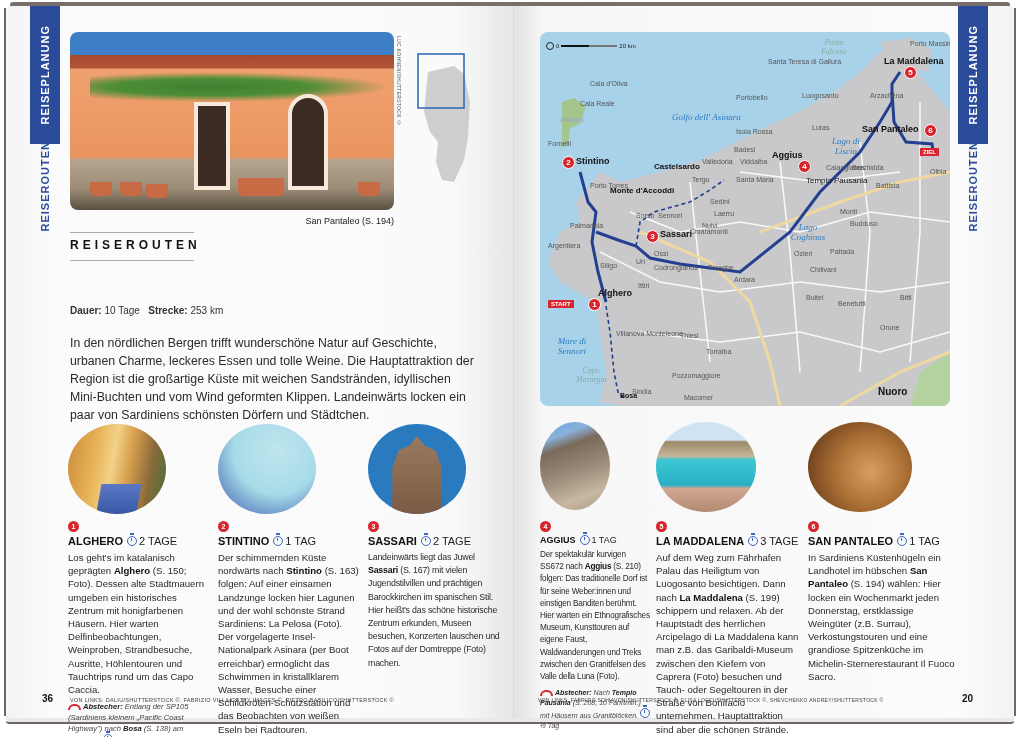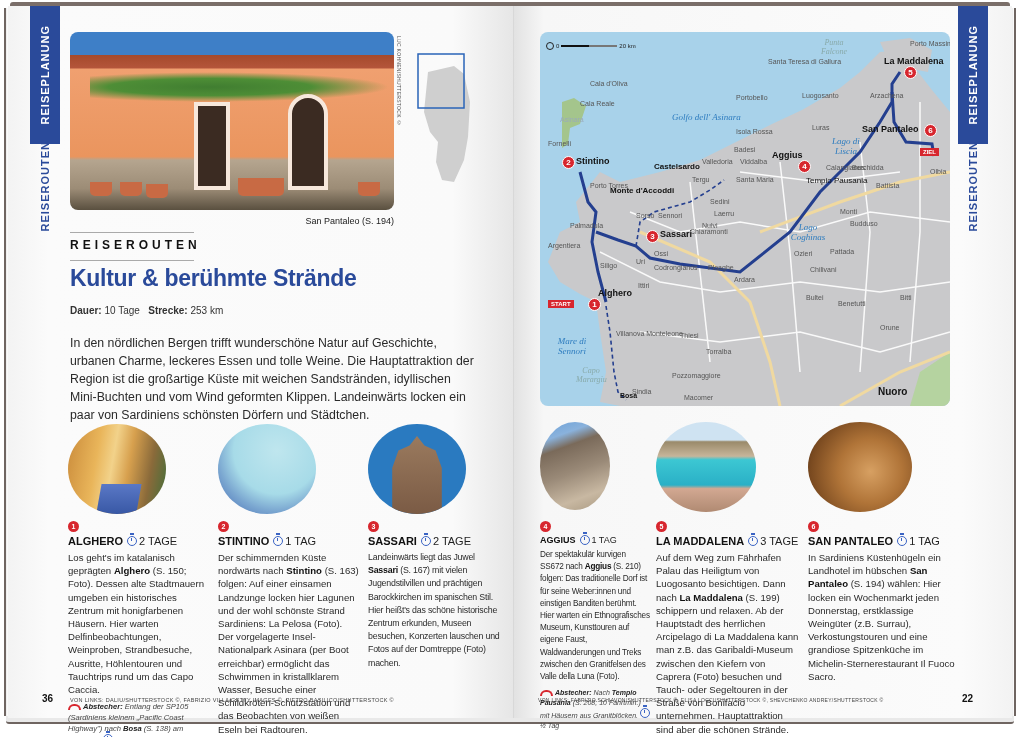--- a/index.html
+++ b/index.html
@@ -100,21 +100,20 @@
 
   <svg class="minimap" viewBox="0 0 64 150">
     <path d="M14 30 L40 24 L50 32 L56 60 L54 95 L50 118 L40 140 L28 138 L22 120 L24 100 L16 90 L10 70 L12 50 Z" fill="#cfcfcf"></path>
     <rect x="4" y="12" width="46" height="54" fill="none" stroke="#2a64b8" stroke-width="1.5"></rect>
   </svg>
   <div class="caption">San Pantaleo (S. 194)</div>
 
   <div class="rule" style="left:70px; top:232px; width:124px;"></div>
   <div class="kicker">REISEROUTEN</div>
   <div class="rule" style="left:70px; top:260px; width:124px;"></div>
-  <div class="title">Kultur &amp; berühmte Strände</div>
   <div class="meta">
     <b>Dauer:</b>
     <span>10 Tage</span>&nbsp;&nbsp;
     <b>Strecke:</b>
     <span>253 km</span>
   </div>
   <div class="intro">In den nördlichen Bergen trifft wunderschöne Natur auf Geschichte, urbanen Charme, leckeres Essen und tolle Weine. Die Hauptattraktion der Region ist die großartige Küste mit weichen Sandstränden, idyllischen Mini-Buchten und vom Wind geformten Klippen. Landeinwärts locken ein paar von Sardiniens schönsten Dörfern und Städtchen.</div>
 
   <div class="photo" style="left:68px; top:424px; background: linear-gradient(100deg, #c98a3a 0%, #e9b55a 30%, #f2d28a 45%, #d7a04e 60%, #8a6a3a 80%, #3f6f3a 100%);">
     <div style="position:absolute;left:30px;top:60px;width:40px;height:40px;background:linear-gradient(#5a78c6,#2d4d9a);transform:skewX(-10deg);"></div>
@@ -323,21 +322,21 @@
       <span>SAN PANTALEO</span>
       <span class="dur">
           <span class="timer"></span>
           <span>1 TAG</span>
         </span>
     </div>
     <div class="stop-text"><span>In Sardiniens Küstenhügeln ein Landhotel im hübschen </span><b>San Pantaleo</b><span> (S. 194) wählen: Hier locken ein Wochenmarkt jeden Donnerstag, erstklassige Weingüter (z.B. Surrau), Verkostungstouren und eine grandiose Spitzenküche im Michelin-Sternerestaurant Il Fuoco Sacro.</span></div>
   </div>
 
   <div class="credits" style="left:538px; top:697px; font-size:5px;">VON LINKS: FABRIZIO SCHIAVON/SHUTTERSTOCK ©, ELISA LOCCI/SHUTTERSTOCK ©, SHEVCHENKO ANDREY/SHUTTERSTOCK ©</div>
-  <div class="pagenum" style="left:962px; top:693px;">22</div>
+  <div class="pagenum" style="left:962px; top:693px;">20</div>
 
   <div class="vtab dark" style="left:958px; top:6px; height:138px;">
     <span>REISEPLANUNG</span>
   </div>
   <div class="vtab light" style="left:958px; top:146px; height:80px;">
     <span>REISEROUTEN</span>
   </div>
 </div>
 
 </body></html>

